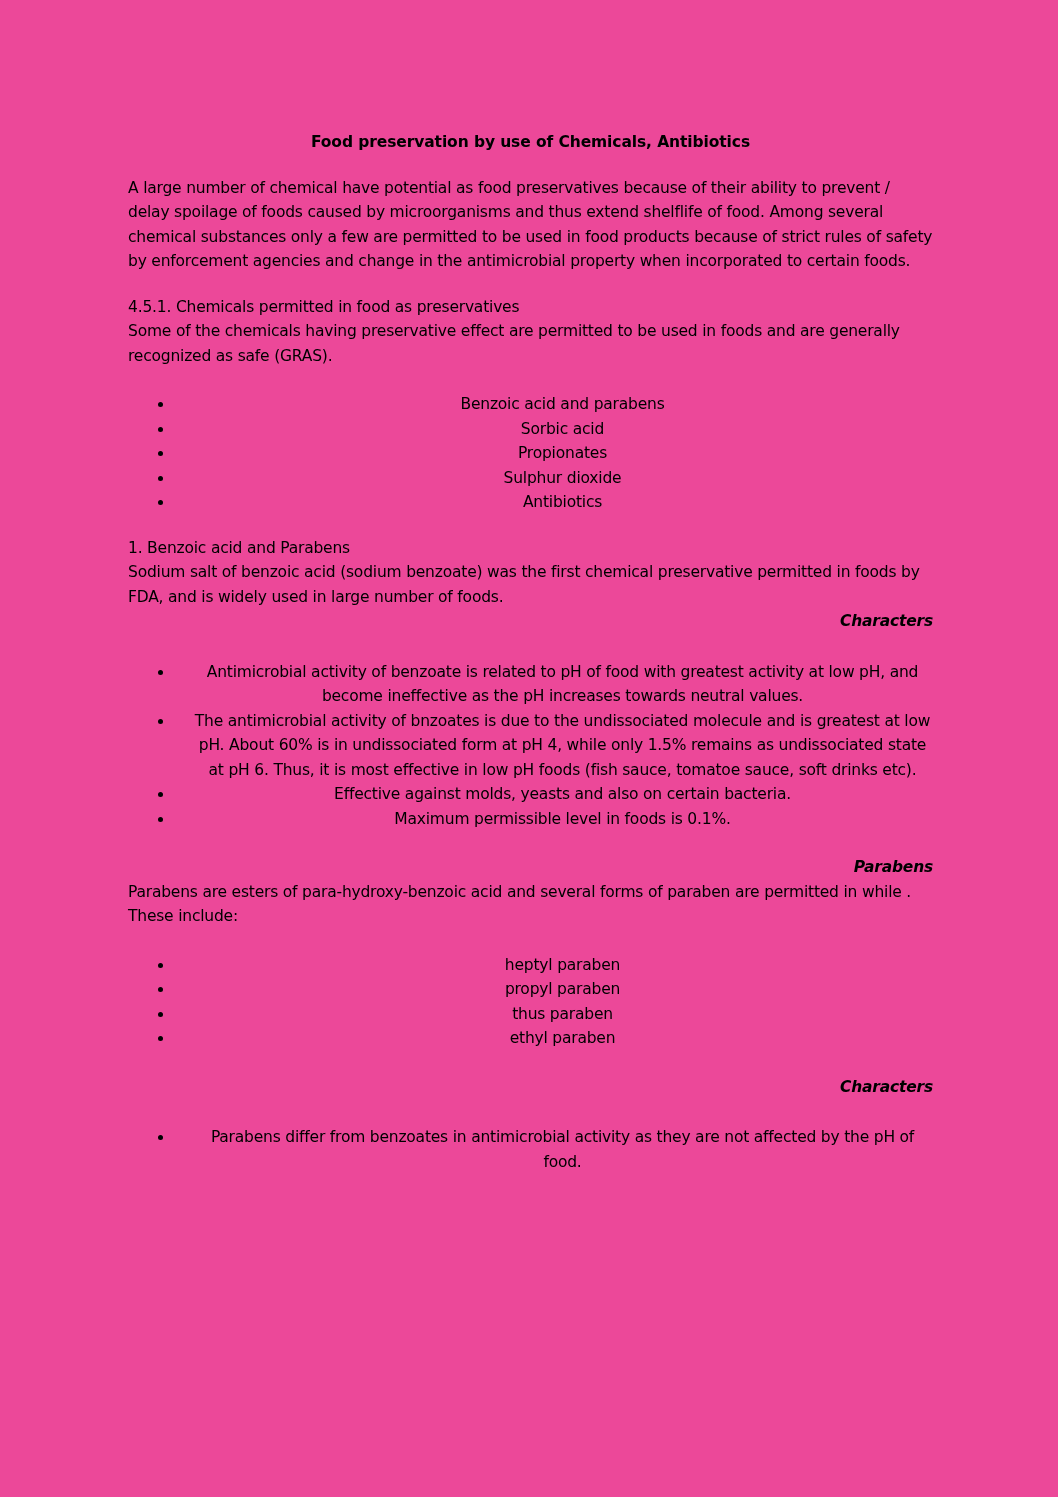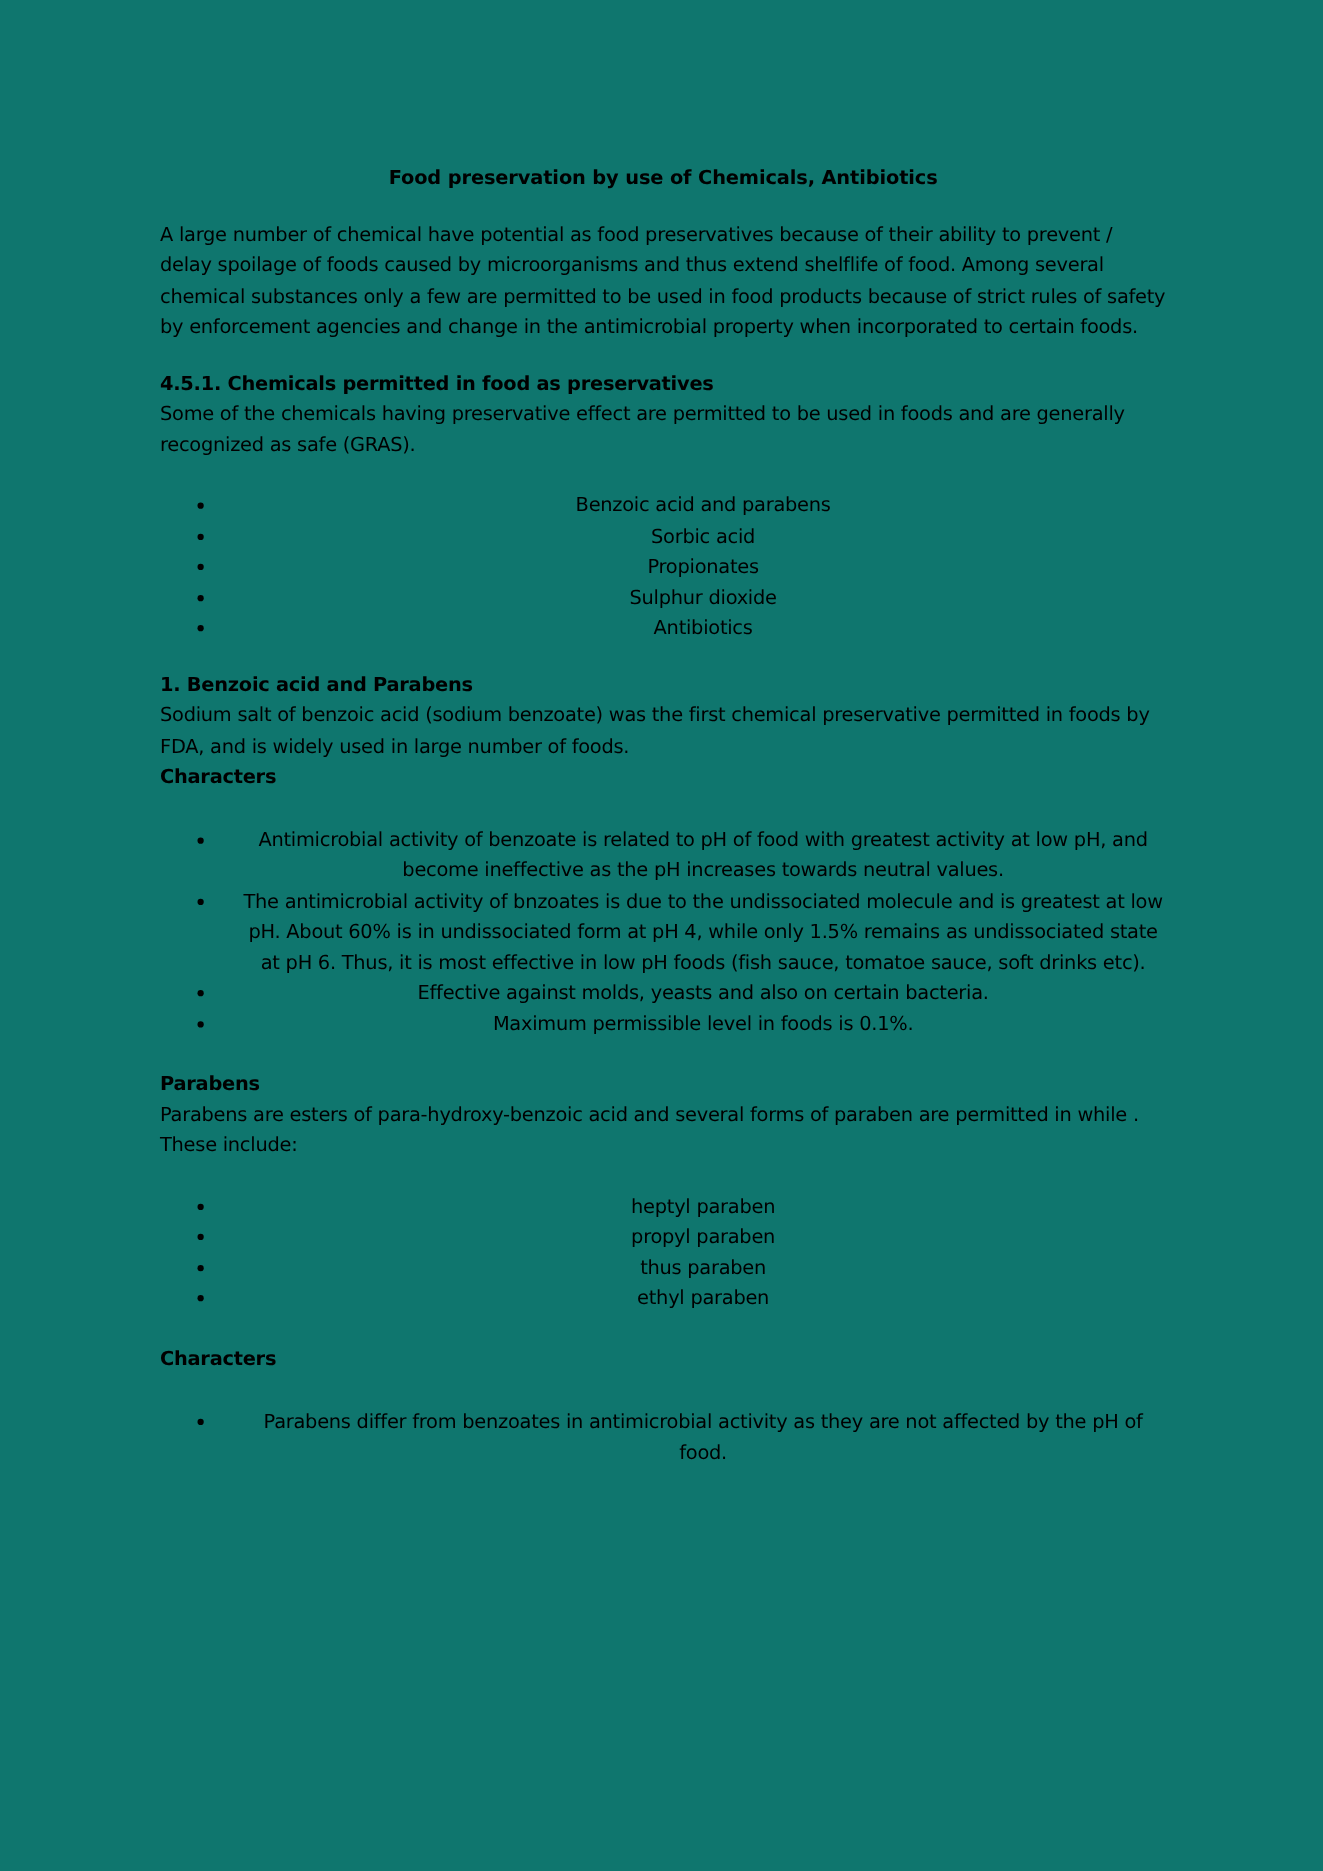--- a/index.html
+++ b/index.html
@@ -12,21 +12,21 @@
       height: 1497px;
       position: relative;
       overflow: hidden;
       font-family: "DejaVu Sans", sans-serif;
       color: #000000;
     }
     .page {
       position: absolute;
       left: 0; top: 0;
       width: 1058px; height: 1497px;
-      background: #0f766e;
+      background: #ec4899;
     }
     .content {
       position: absolute;
       left: 128px;
       top: 130px;
       width: 805px;
       font-size: 15.5px;
       line-height: 24.5px;
       letter-spacing: -0.2px;
     }
@@ -34,26 +34,28 @@
       text-align: center;
       font-weight: bold;
       font-size: 15.5px;
       margin: 0 0 21px 0;
       padding-left: 0;
       letter-spacing: -0.1px;
     }
     p { margin: 0; }
     .para-block { margin-bottom: 21px; }
     .heading {
-      font-weight: bold;
+      font-weight: normal;
       margin: 0;
     }
     .italic-heading {
       font-weight: bold;
+      font-style: italic;
       margin: 0;
+      text-align: right;
     }
     ul.bullets {
       list-style: none;
       margin: 0;
       padding: 0;
     }
     ul.bullets li {
       position: relative;
       padding-left: 64px;
       text-align: center;

